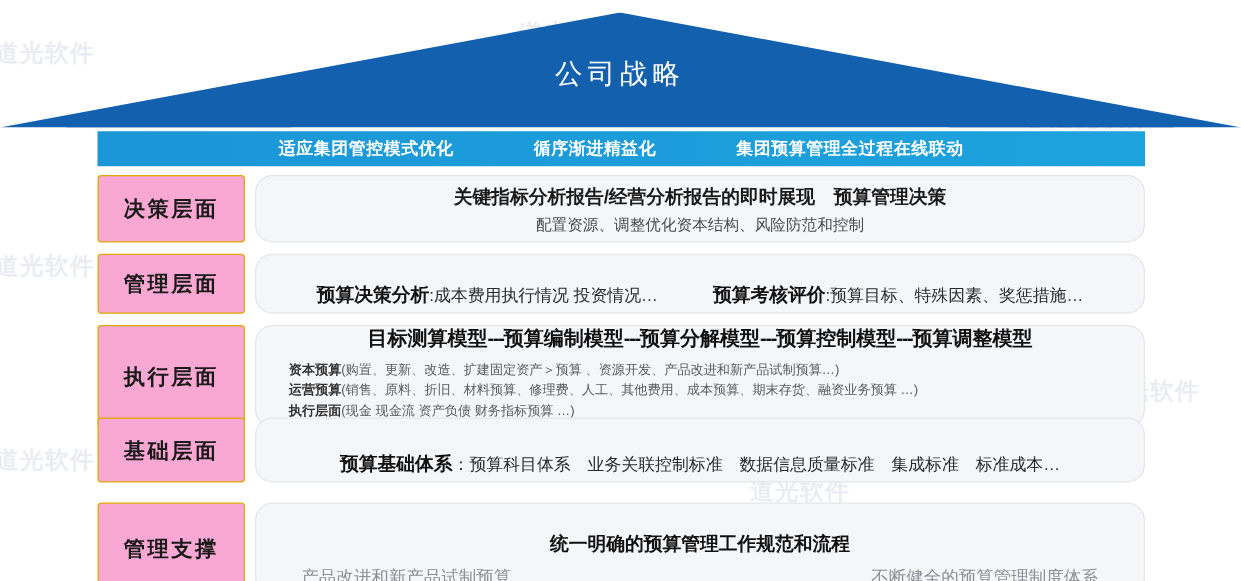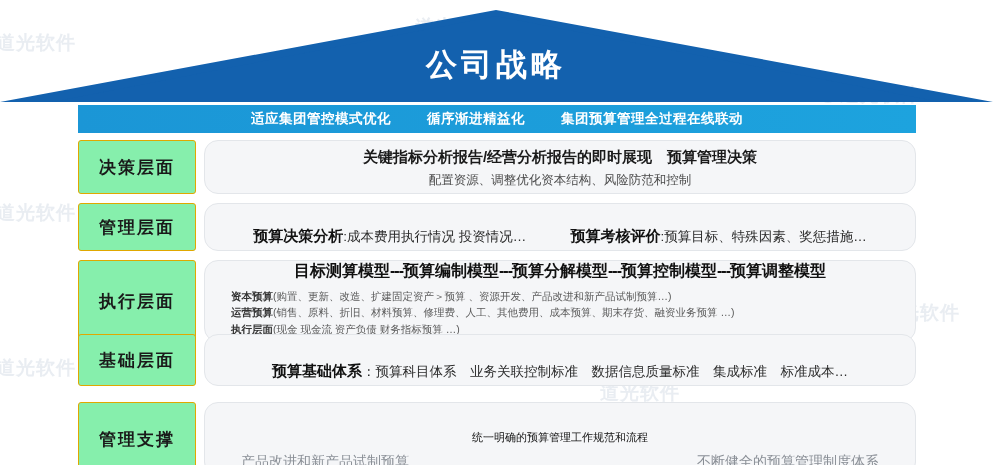--- a/index.html
+++ b/index.html
@@ -60,55 +60,55 @@
     height: 92px;
   }
   .roof svg { display: block; }
   .roof-title {
     position: absolute;
     left: 0;
     top: 34px;
     width: 992px;
     text-align: center;
     color: #ffffff;
-    font-size: 31px;
-    font-weight: bold;
+    font-size: 22px;
+    font-weight: normal;
     letter-spacing: 4px;
   }
 
   
   .strategy-bar {
     position: absolute;
     left: 78px;
     top: 105px;
     width: 838px;
     height: 28px;
     background: linear-gradient(to right, #1b96d6, #1da3de);
     display: flex;
     align-items: center;
     justify-content: center;
-    gap: 36px;
+    gap: 64px;
     color: #ffffff;
     font-size: 13.5px;
     font-weight: bold;
     letter-spacing: 0.5px;
   }
 
   
   .row {
     position: absolute;
     left: 78px;
     width: 838px;
     display: flex;
     align-items: stretch;
   }
   .row-tag {
     width: 118px;
     flex: 0 0 118px;
-    background: #86efac;
+    background: #f9a8d4;
     border: 1px solid #e0a800;
     border-radius: 3px;
     display: flex;
     align-items: center;
     justify-content: center;
     color: #1a1a1a;
     font-size: 17px;
     font-weight: bold;
     letter-spacing: 2px;
     box-sizing: border-box;
@@ -163,22 +163,22 @@
     font-size: 10.5px;
     color: #5a5a5a;
     line-height: 1.55;
     padding-left: 16px;
   }
   .detail b { color: #333; font-weight: bold; }
 
   
   .support-top {
     text-align: center;
-    font-size: 11px;
-    font-weight: normal;
+    font-size: 15px;
+    font-weight: bold;
     color: #111;
   }
   .support-bottom {
     display: flex;
     justify-content: space-between;
     margin-top: 8px;
     padding: 0 26px;
     font-size: 14px;
     color: #8a8f96;
   }

